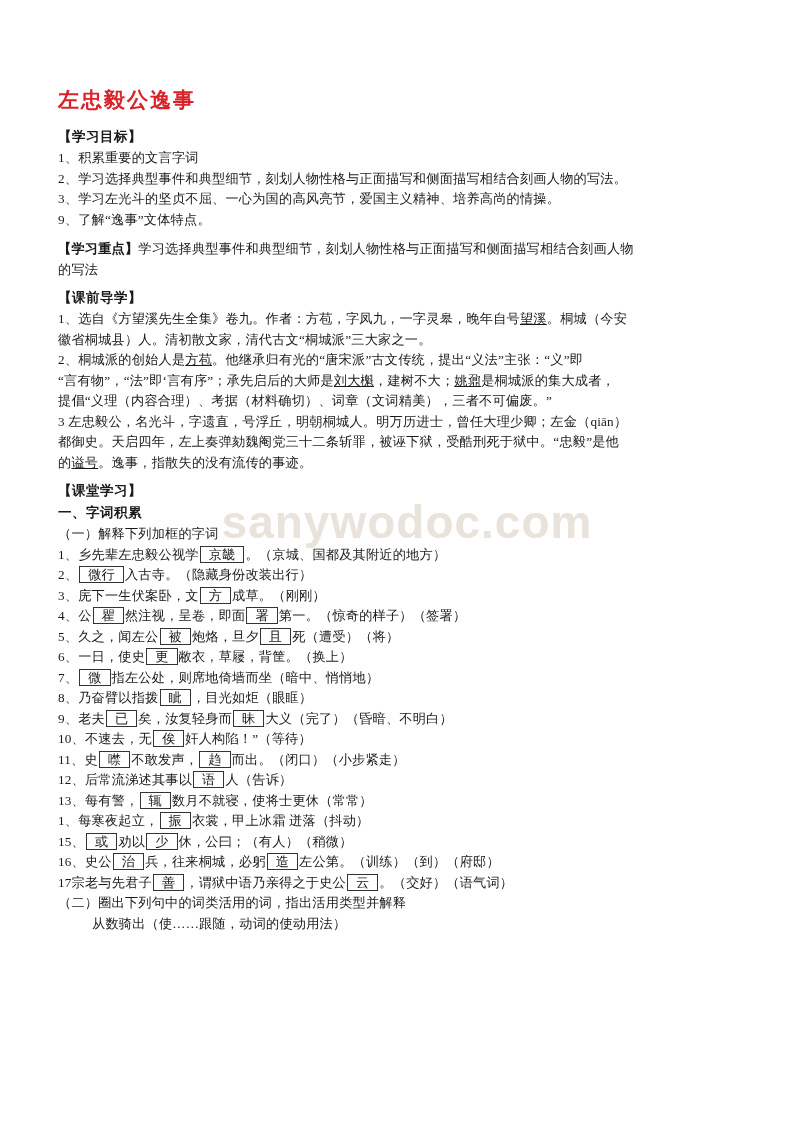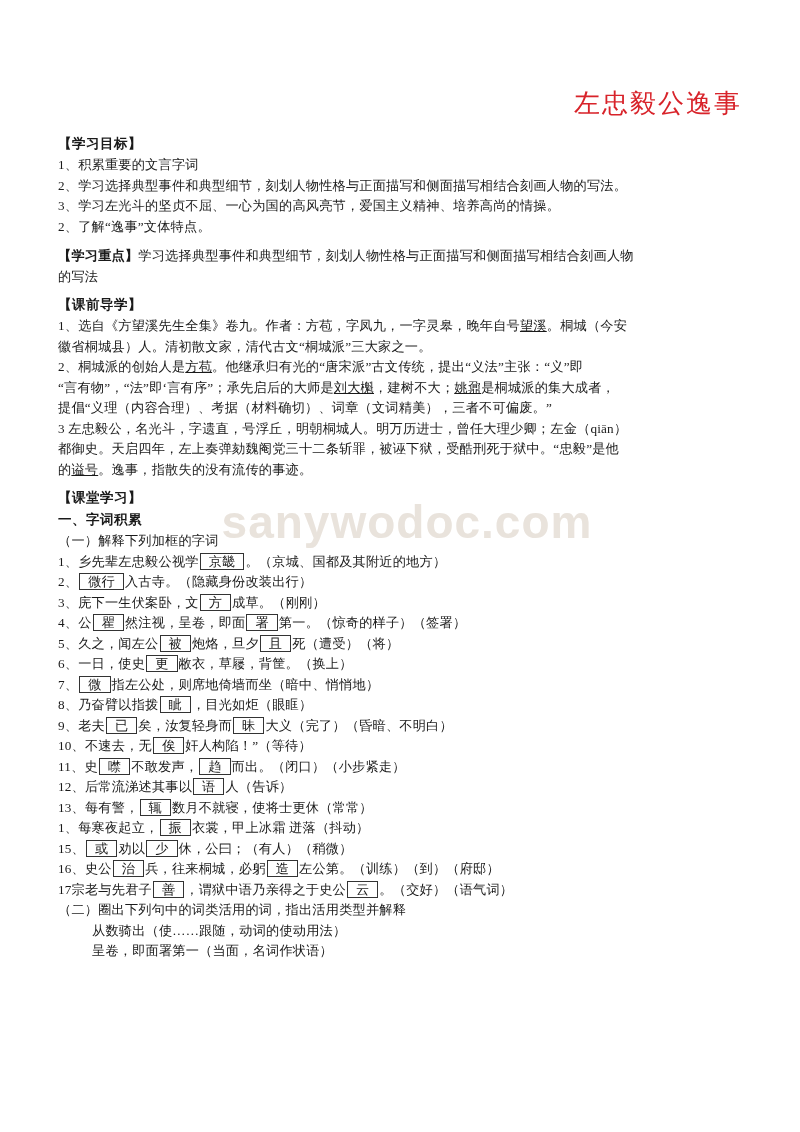--- a/index.html
+++ b/index.html
@@ -37,23 +37,23 @@
     pointer-events: none;
     z-index: 0;
     margin-left: 27px;
   }
   .content {
     position: relative;
     z-index: 1;
     padding: 86px 58px 0 58px;
   }
   .doc-title {
-    text-align: right;
-    font-size: 26px;
-    font-weight: normal;
+    text-align: left;
+    font-size: 21px;
+    font-weight: bold;
     color: #d8232a;
     letter-spacing: 2px;
     margin-bottom: 14px;
     font-family: "Liberation Serif", serif;
   }
   .sect-head {
     font-size: 13.5px;
     font-weight: bold;
     margin: 4px 0 2px 0;
     letter-spacing: 0.5px;
@@ -92,21 +92,21 @@
   <div class="watermark">sanywodoc.com</div>
   <div class="content">
 
     <div class="doc-title">左忠毅公逸事</div>
 
     <div class="block">
       <div class="sect-head">【学习目标】</div>
       <div class="line">1、积累重要的文言字词</div>
       <div class="line">2、学习选择典型事件和典型细节，刻划人物性格与正面描写和侧面描写相结合刻画人物的写法。</div>
       <div class="line">3、学习左光斗的坚贞不屈、一心为国的高风亮节，爱国主义精神、培养高尚的情操。</div>
-      <div class="line">2、了解“逸事”文体特点。</div>
+      <div class="line">9、了解“逸事”文体特点。</div>
     </div>
 
     <div class="block">
       <div class="line">
         <span class="inline-head">【学习重点】</span><span>学习选择典型事件和典型细节，刻划人物性格与正面描写和侧面描写相结合刻画人物</span>
       </div>
       <div class="line">的写法</div>
     </div>
 
     <div class="block">
@@ -181,17 +181,16 @@
       </div>
       <div class="line">
         <span>16、</span><span>史公</span><span class="boxed">治</span><span>兵，往来桐城，必躬</span><span class="boxed">造</span><span>左公第。（训练）（到）（府邸）</span>
       </div>
       <div class="line">
         <span>17</span><span>宗老与先君子</span><span class="boxed">善</span><span>，谓狱中语乃亲得之于史公</span><span class="boxed">云</span><span>。（交好）（语气词）</span>
       </div>
 
       <div class="line">（二）圈出下列句中的词类活用的词，指出活用类型并解释</div>
       <div class="line sub-indent">从数骑出（使……跟随，动词的使动用法）</div>
-      <div class="line sub-indent">呈卷，即面署第一（当面，名词作状语）</div>
     </div>
 
   </div>
 </div>
 
 </body></html>

